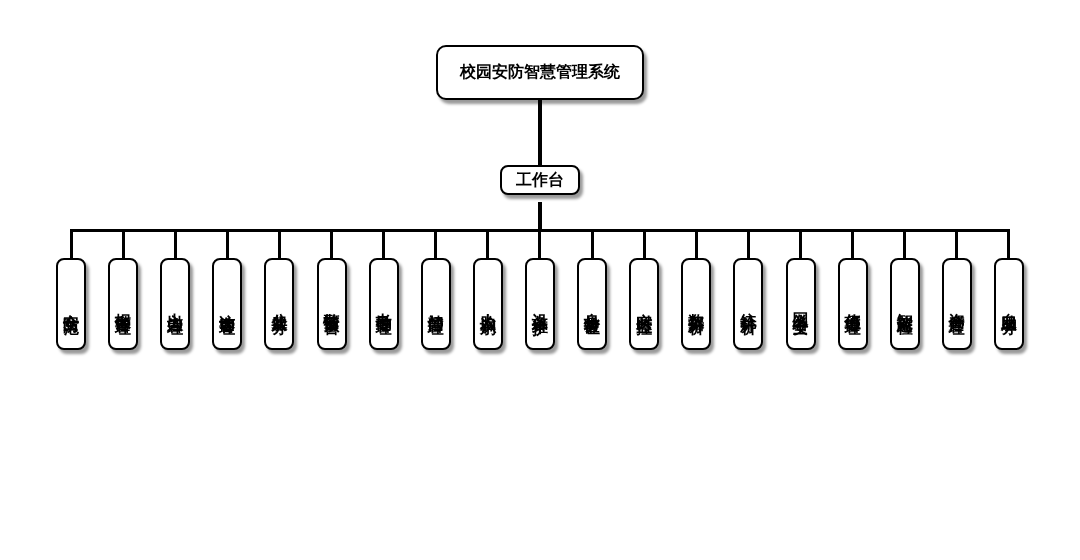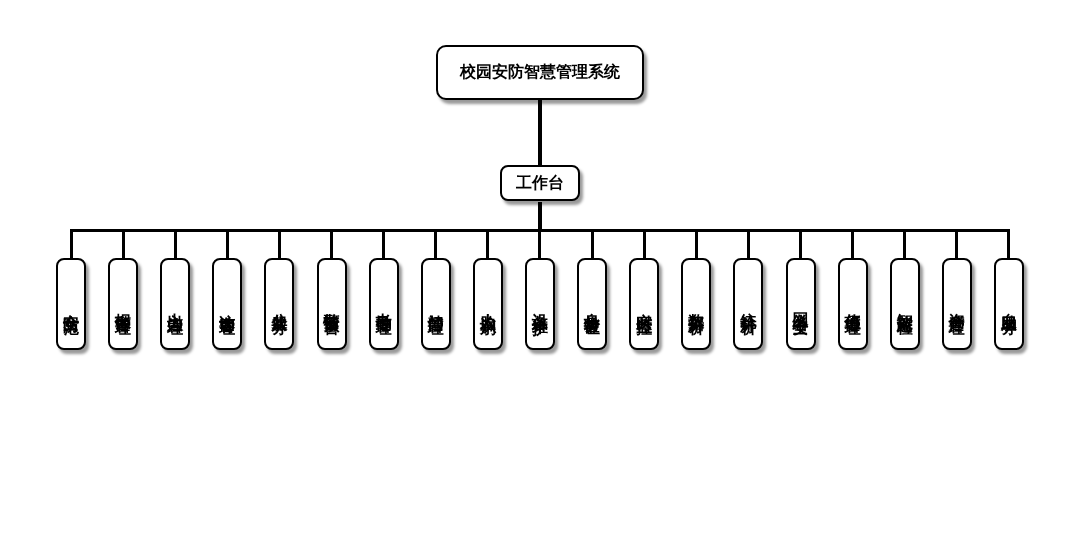--- a/index.html
+++ b/index.html
@@ -34,21 +34,21 @@
     transform: translateX(-50%);
     height: 55px;
     padding: 12px 22px;
     font-size: 16px;
     white-space: nowrap;
   }
   .hub {
     left: 540px;
     top: 165px;
     transform: translateX(-50%);
-    height: 36px;
+    height: 30px;
     padding: 8px 14px;
     font-size: 16px;
     border-radius: 8px;
     white-space: nowrap;
   }
   .vline {
     position: absolute;
     width: 4px;
     background: #000000;
     left: 538px;

